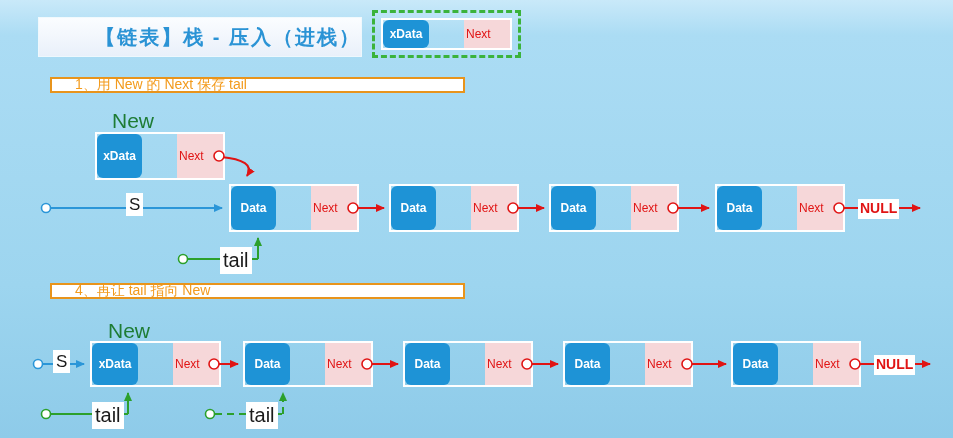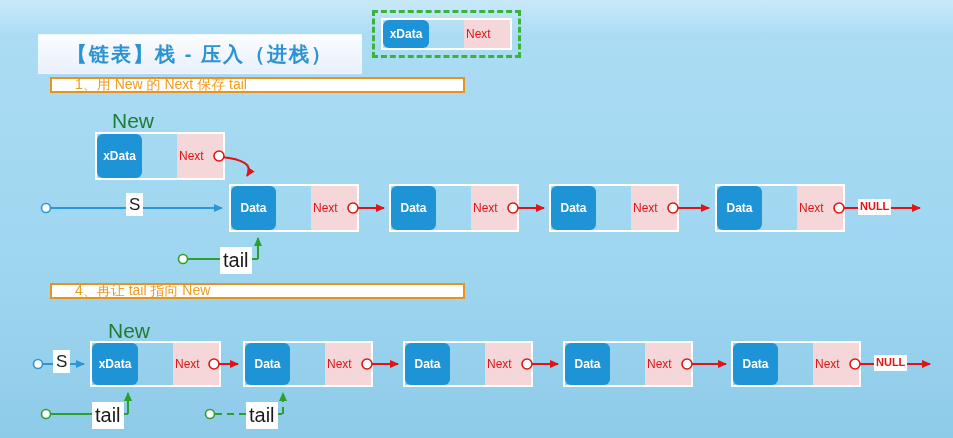--- a/index.html
+++ b/index.html
@@ -5,23 +5,22 @@
   html,body{margin:0;padding:0;}
   body{font-family:"Liberation Sans",sans-serif;}
   #canvas{
     position:relative;width:953px;height:438px;overflow:hidden;
     background:linear-gradient(180deg,#c9e9f9 0%,#abdcf4 8%,#9dd5ef 65%,#8ecbe9 100%);
   }
   
   .title-box{
     position:absolute;left:39px;top:18px;width:322px;height:38px;
     background:linear-gradient(180deg,#fbfdff 0%,#e9f0fa 100%);
-    display:flex;align-items:center;justify-content:center;z-index:3;
+    display:flex;align-items:center;justify-content:flex-end;z-index:3;
     box-shadow:0 0 0 1px rgba(255,255,255,.8);
-    margin-top:17px;
   }
   .title-text{color:#2a93d5;font-size:20px;font-weight:bold;letter-spacing:2px;white-space:nowrap;}
   
   .legend-box{
     position:absolute;left:372px;top:10px;width:149px;height:48px;
     border:3px dashed #3bb33b;box-sizing:border-box;z-index:3;
     display:flex;align-items:center;justify-content:center;
   }
   
   .step-box{
@@ -42,21 +41,21 @@
   .node .pink{
     width:46px;background:#f6d7d9;color:#e01414;font-size:12px;
     display:flex;align-items:center;justify-content:flex-start;padding-left:2px;box-sizing:border-box;margin-left:35px;
   }
   
   .tag{
     position:absolute;background:#ffffff;color:#1b1b1b;
     font-size:20px;line-height:1.25;padding:1px 3px;z-index:3;white-space:nowrap;
   }
   .tag.s-tag{font-size:17px;}
-  .tag.null-tag{font-size:11px;font-weight:bold;color:#e01414;padding:1px 2px;}
+  .tag.null-tag{font-size:14px;font-weight:bold;color:#e01414;padding:1px 2px;}
   .new-label{position:absolute;color:#1e7c34;font-size:21px;z-index:3;white-space:nowrap;}
   
   #arrows{position:absolute;left:0;top:0;z-index:2;pointer-events:none;}
 </style>
 </head>
 <body>
 
 <div id="canvas">
 
   <div class="title-box">

